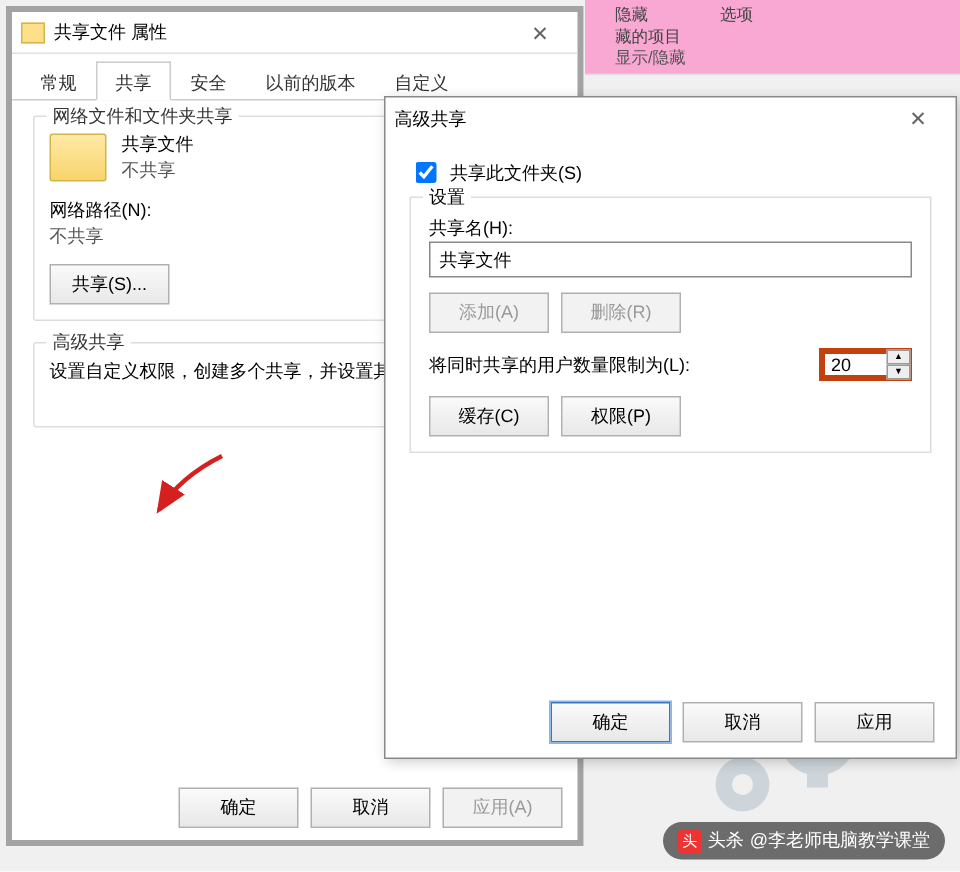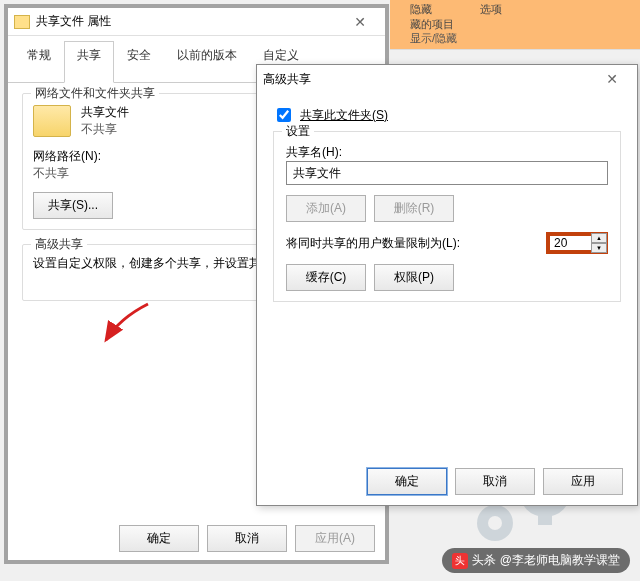--- a/index.html
+++ b/index.html
@@ -1,37 +1,37 @@
 <!DOCTYPE html>
 <html><head>
 <meta charset="utf-8">
 <style>
   * { box-sizing: border-box; font-family: "Microsoft YaHei", "Segoe UI", sans-serif; }
   body { margin: 0; width: 640px; height: 581px; background: #f0f0f0; position: relative; overflow: hidden; font-size: 12px; }
 
   
-  .ribbon { position: absolute; right: 0; top: 0; width: 250px; height: 50px; background: #fdba74; border-bottom: 1px solid #ddd; }
+  .ribbon { position: absolute; right: 0; top: 0; width: 250px; height: 50px; background: #f9a8d4; border-bottom: 1px solid #ddd; }
   .ribbon .grp { position: absolute; top: 2px; font-size: 11px; color: #444; }
   .ribbon .grp.a { left: 20px; }
   .ribbon .grp.b { left: 90px; }
   .ribbon .lbl { position: absolute; bottom: 3px; left: 20px; font-size: 11px; color: #555; }
 
   
   .gear { position: absolute; right: 40px; bottom: 30px; width: 150px; height: 100px; opacity: .6; }
   .watermark { position: absolute; right: 10px; bottom: 8px; background: rgba(0,0,0,.55); color: #fff; padding: 4px 10px; border-radius: 14px; font-size: 12px; display: flex; align-items: center; gap: 4px; }
   .watermark .logo { width: 16px; height: 16px; background: #e33; border-radius: 3px; display: inline-flex; align-items: center; justify-content: center; color: #fff; font-size: 10px; }
 
   
   .dlg-props { position: absolute; left: 4px; top: 4px; width: 385px; height: 560px; background: #fff; border: 4px solid #a3a3a3; }
   .titlebar { height: 28px; display: flex; align-items: center; padding: 0 6px; border-bottom: 1px solid #e0e0e0; }
   .titlebar .ficon { width: 16px; height: 14px; background: #ffe08a; border: 1px solid #d4b34a; margin-right: 6px; }
   .titlebar .closebtn { margin-left: auto; width: 38px; height: 24px; text-align: center; line-height: 24px; color: #666; font-size: 14px; }
 
   .tabs { display: flex; padding: 4px 6px 0 6px; border-bottom: 1px solid #ccc; }
-  .tab { padding: 5px 12px 18px; color: #333; border: 1px solid transparent; position: relative; top: 1px; }
+  .tab { padding: 5px 12px 2px; color: #333; border: 1px solid transparent; position: relative; top: 1px; }
   .tab.active { border: 1px solid #ccc; border-bottom: 1px solid #fff; background: #fff; }
 
   .panel-body { padding: 10px 14px 0 14px; height: 460px; }
   .group { border: 1px solid #ddd; border-radius: 2px; padding: 10px; margin-bottom: 14px; position: relative; }
   .group > .gtitle { position: absolute; top: -9px; left: 8px; background: #fff; padding: 0 4px; font-size: 12px; color: #333; }
   .folderline { display: flex; gap: 10px; align-items: center; margin-bottom: 10px; }
   .bigfolder { width: 38px; height: 32px; background: linear-gradient(#ffe9a8,#f7d46b); border: 1px solid #d4b34a; border-radius: 2px; }
   .small { color: #555; }
   .win-btn { display: inline-flex; align-items: center; justify-content: center; border: 1px solid #b0b0b0; background: linear-gradient(#fafafa,#e8e8e8); padding: 4px 14px; min-width: 80px; font-size: 12px; cursor: pointer; }
   .win-btn.disabled { color: #9a9a9a; background: #f2f2f2; cursor: default; }
@@ -48,21 +48,21 @@
   .dlg-adv .titlebar { border-bottom: none; }
   .fieldset { border: 1px solid #ddd; margin: 6px 16px 10px 16px; padding: 12px 12px 10px 12px; position: relative; }
   .fieldset > .legend { position: absolute; top: -9px; left: 8px; background: #fff; padding: 0 4px; }
   .frow { margin-bottom: 10px; }
   .txtinput { width: 100%; height: 24px; border: 1px solid #888; padding: 2px 6px; font-size: 12px; }
   .numinput { width: 62px; height: 22px; border: 4px solid #c2410c; padding: 2px 4px; text-align: left; font-size: 12px; }
   .spinwrap { position: relative; display: inline-block; }
   .spin { position: absolute; right: 1px; top: 1px; width: 16px; height: 20px; display: flex; flex-direction: column; }
   .spin div { flex: 1; border: 1px solid #999; background: #eee; font-size: 6px; text-align: center; line-height: 8px; }
   textarea.comment { width: 100%; height: 58px; border: 1px solid #888; resize: none; padding: 4px; font-size: 12px; }
-  .checkbox { display: flex; align-items: center; gap: 6px; margin: 12px 16px 4px 16px; text-decoration: underline; }
+  .checkbox { display: flex; align-items: center; gap: 6px; margin: 12px 16px 4px 16px; }
   .checkbox input { width: 14px; height: 14px; }
   .btnrow2 { display: flex; gap: 8px; }
   .adv-footer { position: absolute; bottom: 10px; right: 14px; display: flex; gap: 8px; }
   .win-btn.primary { border: 1px solid #3a77c8; outline: 1px solid #8cb4e4; }
   .lblrow { display:flex; justify-content:space-between; align-items:center; }
 </style>
 </head>
 <body>
 
 <div class="ribbon">

